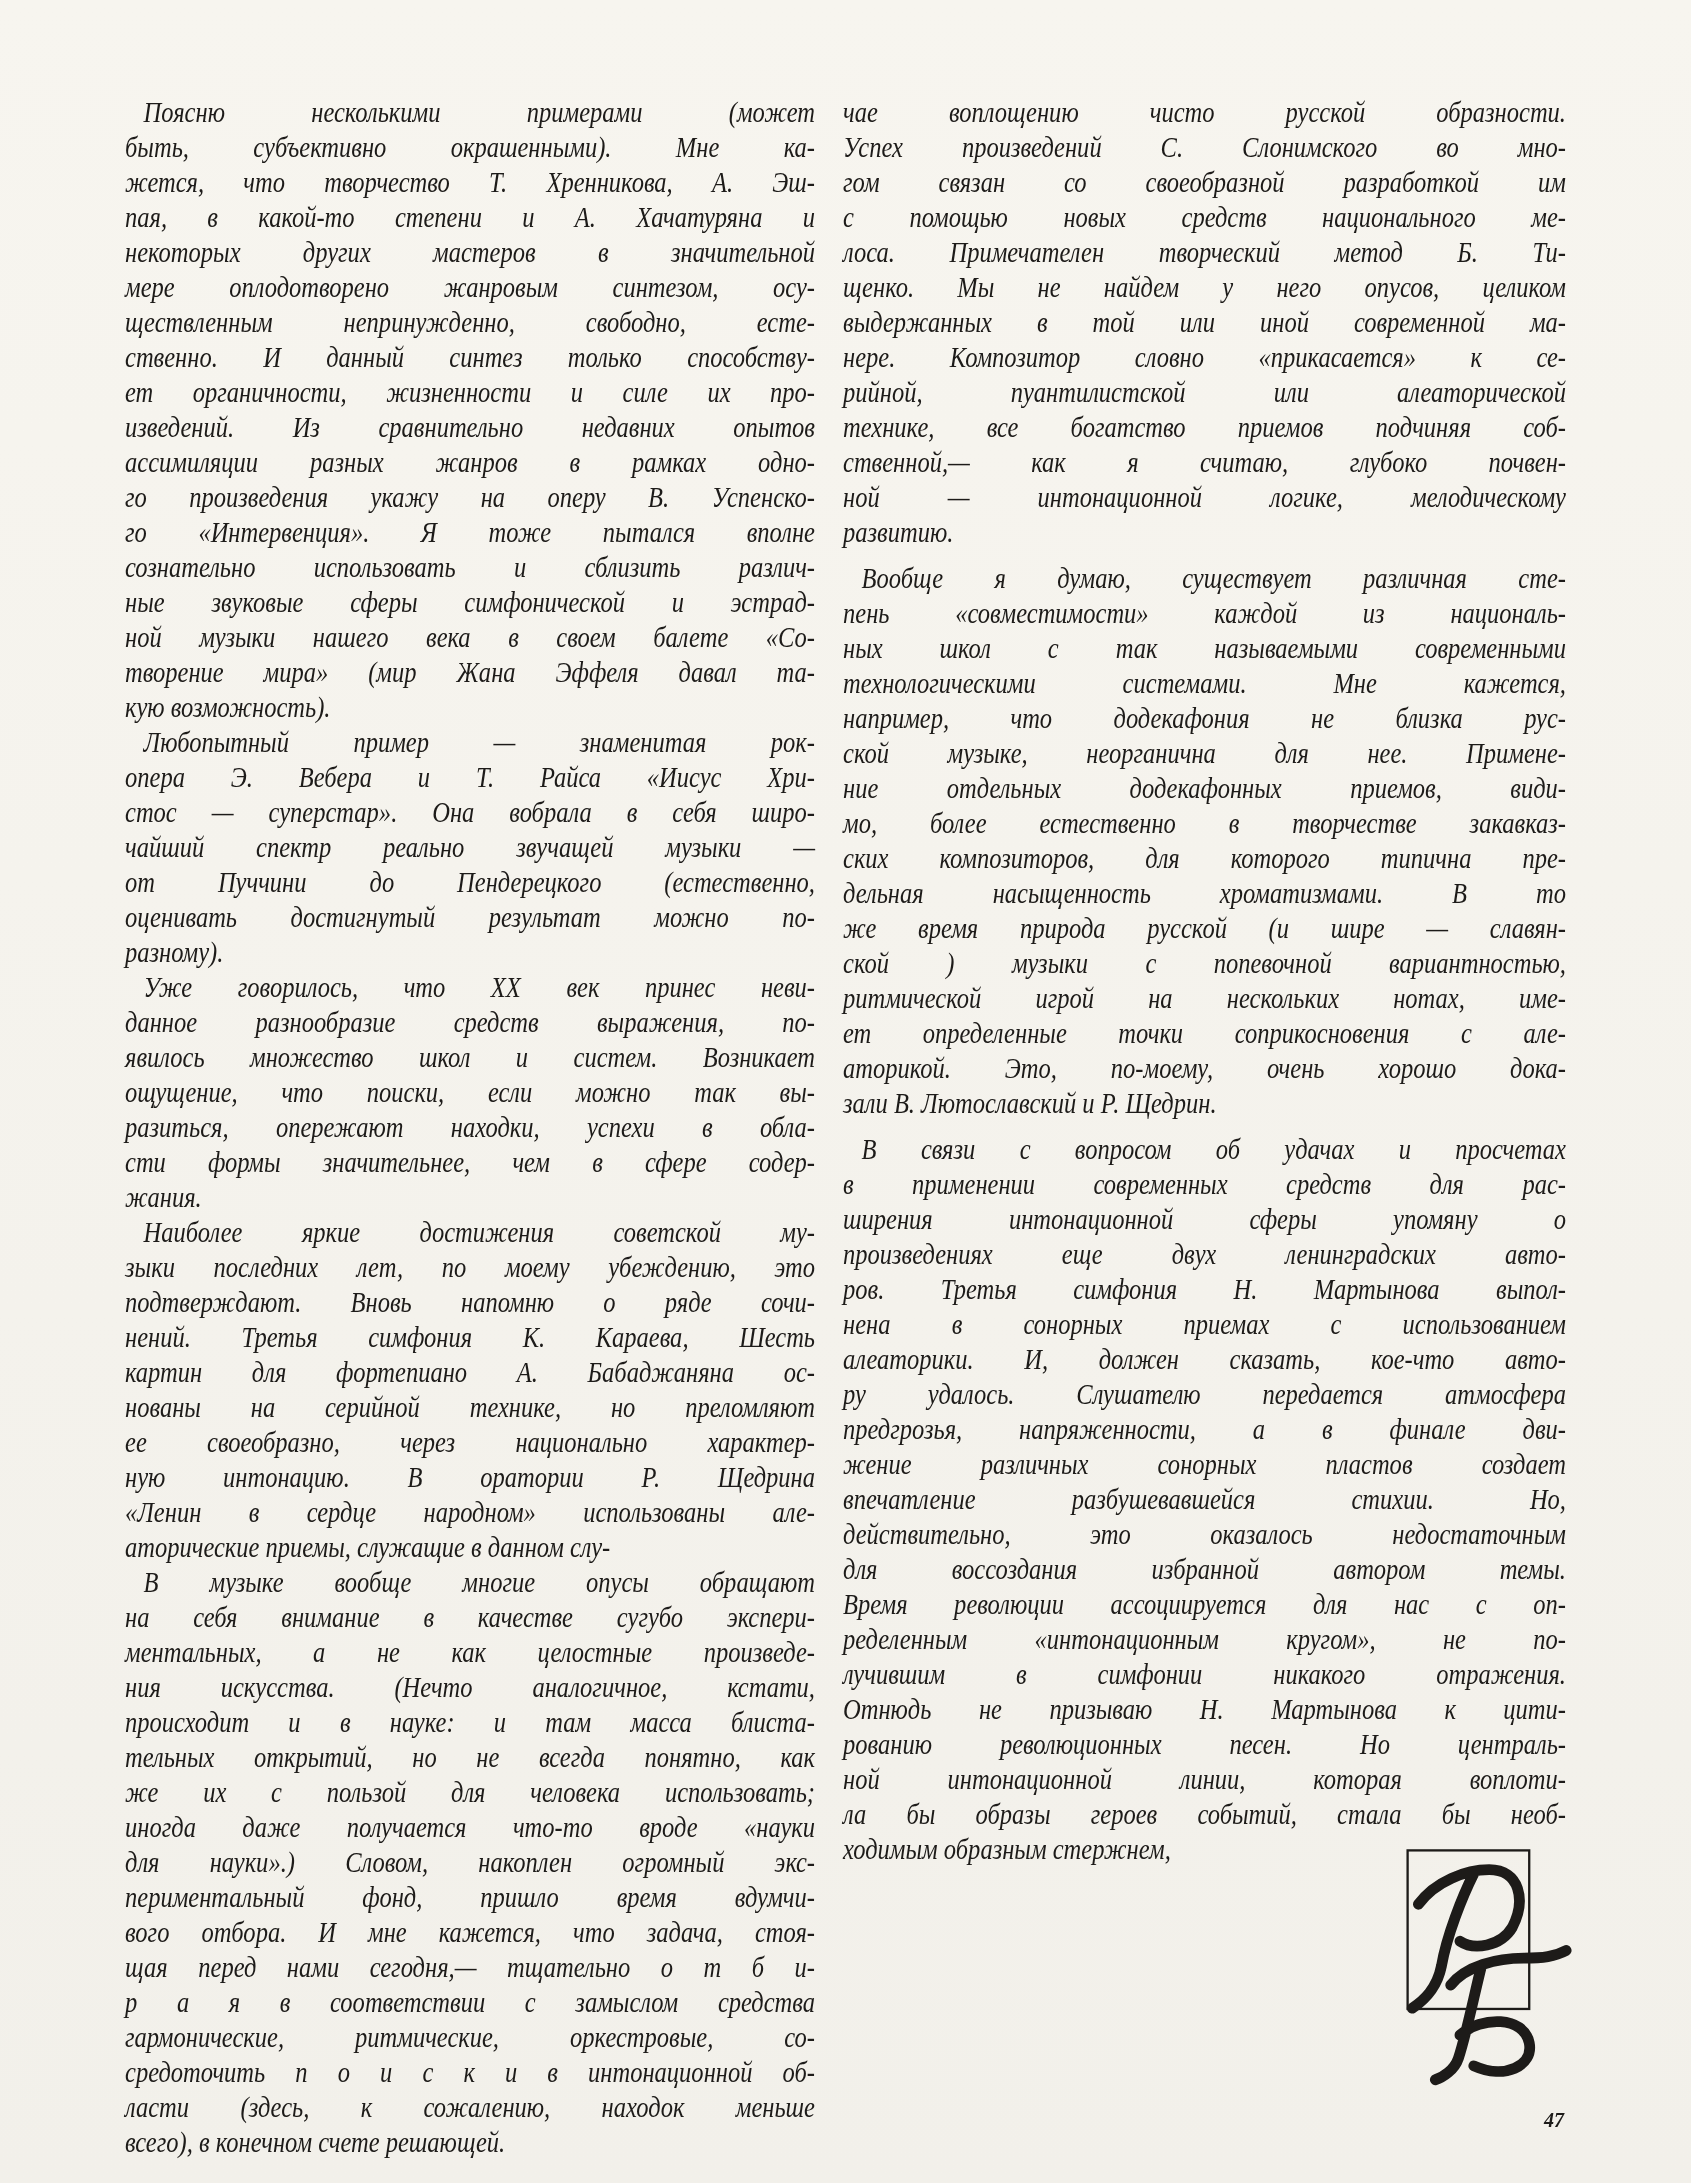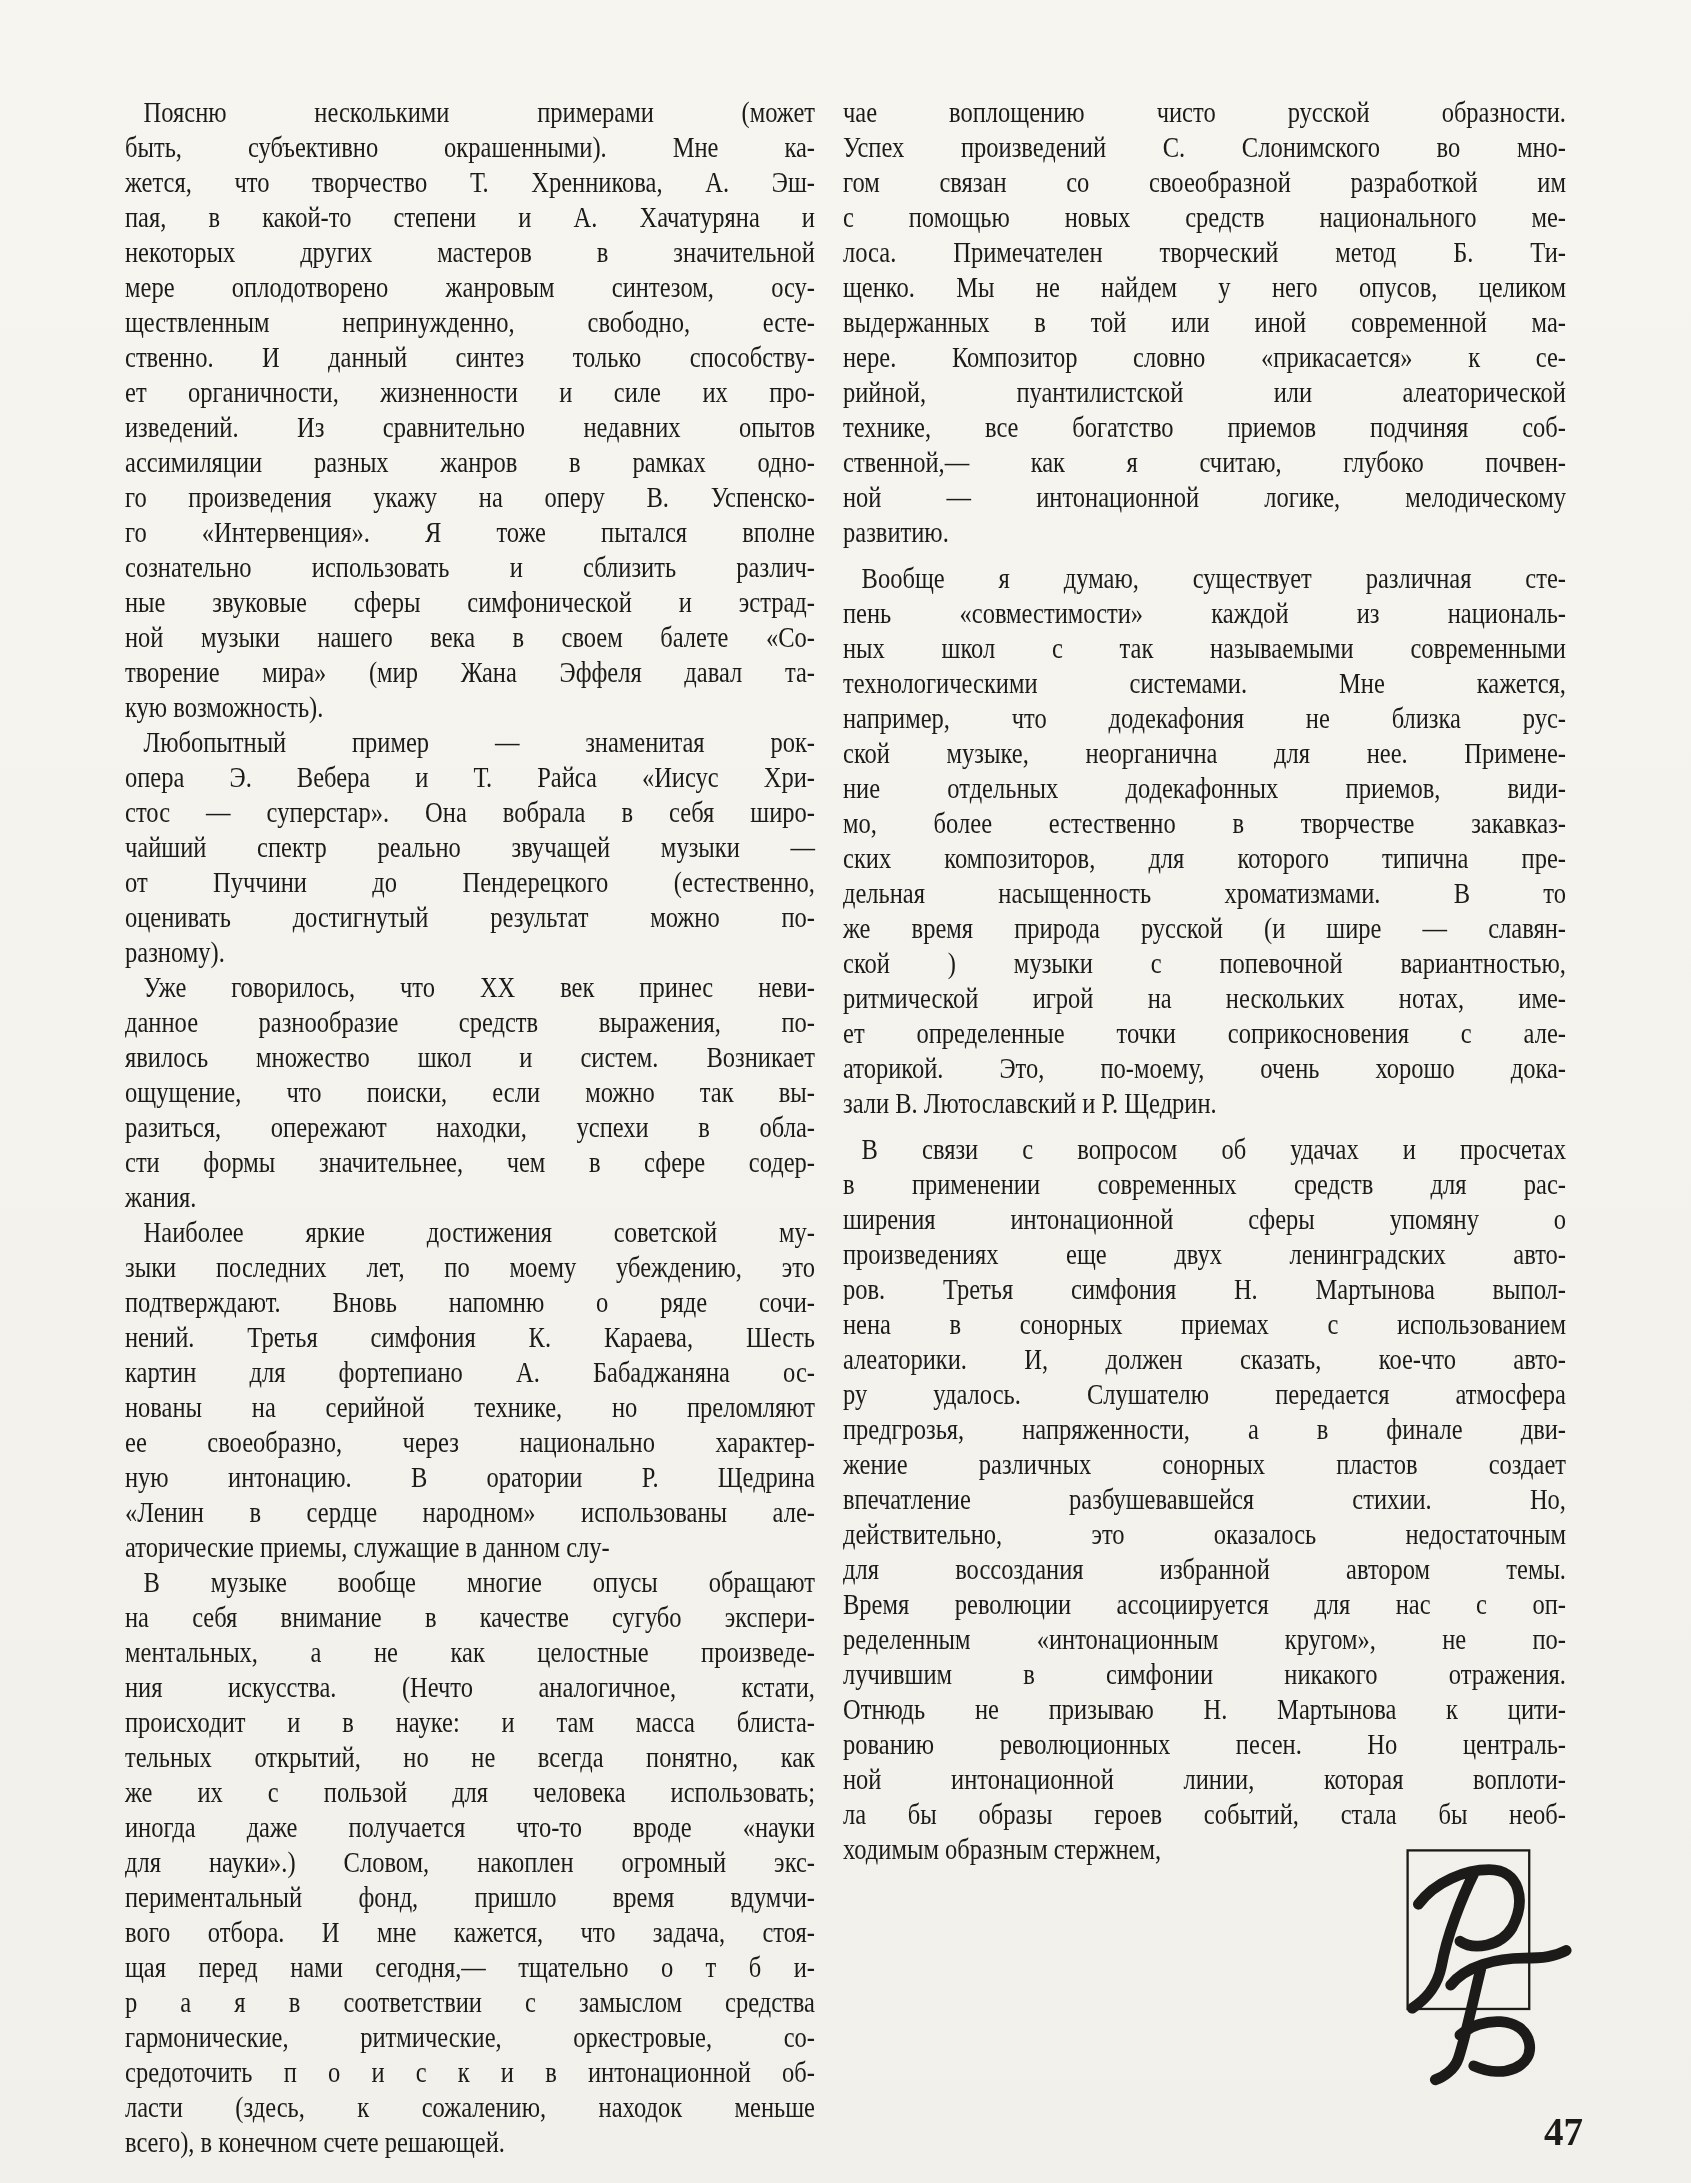--- a/index.html
+++ b/index.html
@@ -5,20 +5,21 @@
   html, body { margin: 0; padding: 0; }
   body {
     width: 1692px; height: 2183px; position: relative; overflow: hidden;
     background: #f6f4ee;
     font-family: "Liberation Serif", "DejaVu Serif", serif;
     color: #1d1b19;
   }
   .page {
     position: absolute; left: 0; top: 0; width: 1692px; height: 2183px;
     background: linear-gradient(180deg, #f7f5ef 0%, #f4f2ec 60%, #f2f0ea 100%);
+    font-style: italic;
   }
   .column { position: absolute; top: 95px; }
   .col-left  { left: 125px; width: 690px; }
   .col-right { left: 843px; width: 723px; }
   .para { margin: 0; padding: 0; }
   .line {
     display: block;
     height: 35px; line-height: 35px;
     font-size: 28.5px;
     white-space: nowrap;
@@ -31,21 +32,21 @@
   .line.last { text-align-last: left; }
   .line.indent { text-indent: 21.6px; }
   .para.gap { margin-top: 11px; }
   .narrow .line { width: calc(452px / 0.86); }
 
   .monogram {
     position: absolute; left: 1389px; top: 1835px; width: 185px; height: 254px;
   }
   .page-number {
     position: absolute; left: 1544px; top: 2109px;
-    font-size: 39px; font-weight: bold;
+    font-size: 20px; font-weight: bold;
     font-family: "Liberation Serif", "DejaVu Serif", serif;
   }
 </style>
 </head>
 <body>
 
 <div class="page">
   <div class="column col-left" id="col-left">
       <div class="para">
         <span class="line indent">Поясню несколькими примерами (может</span>

